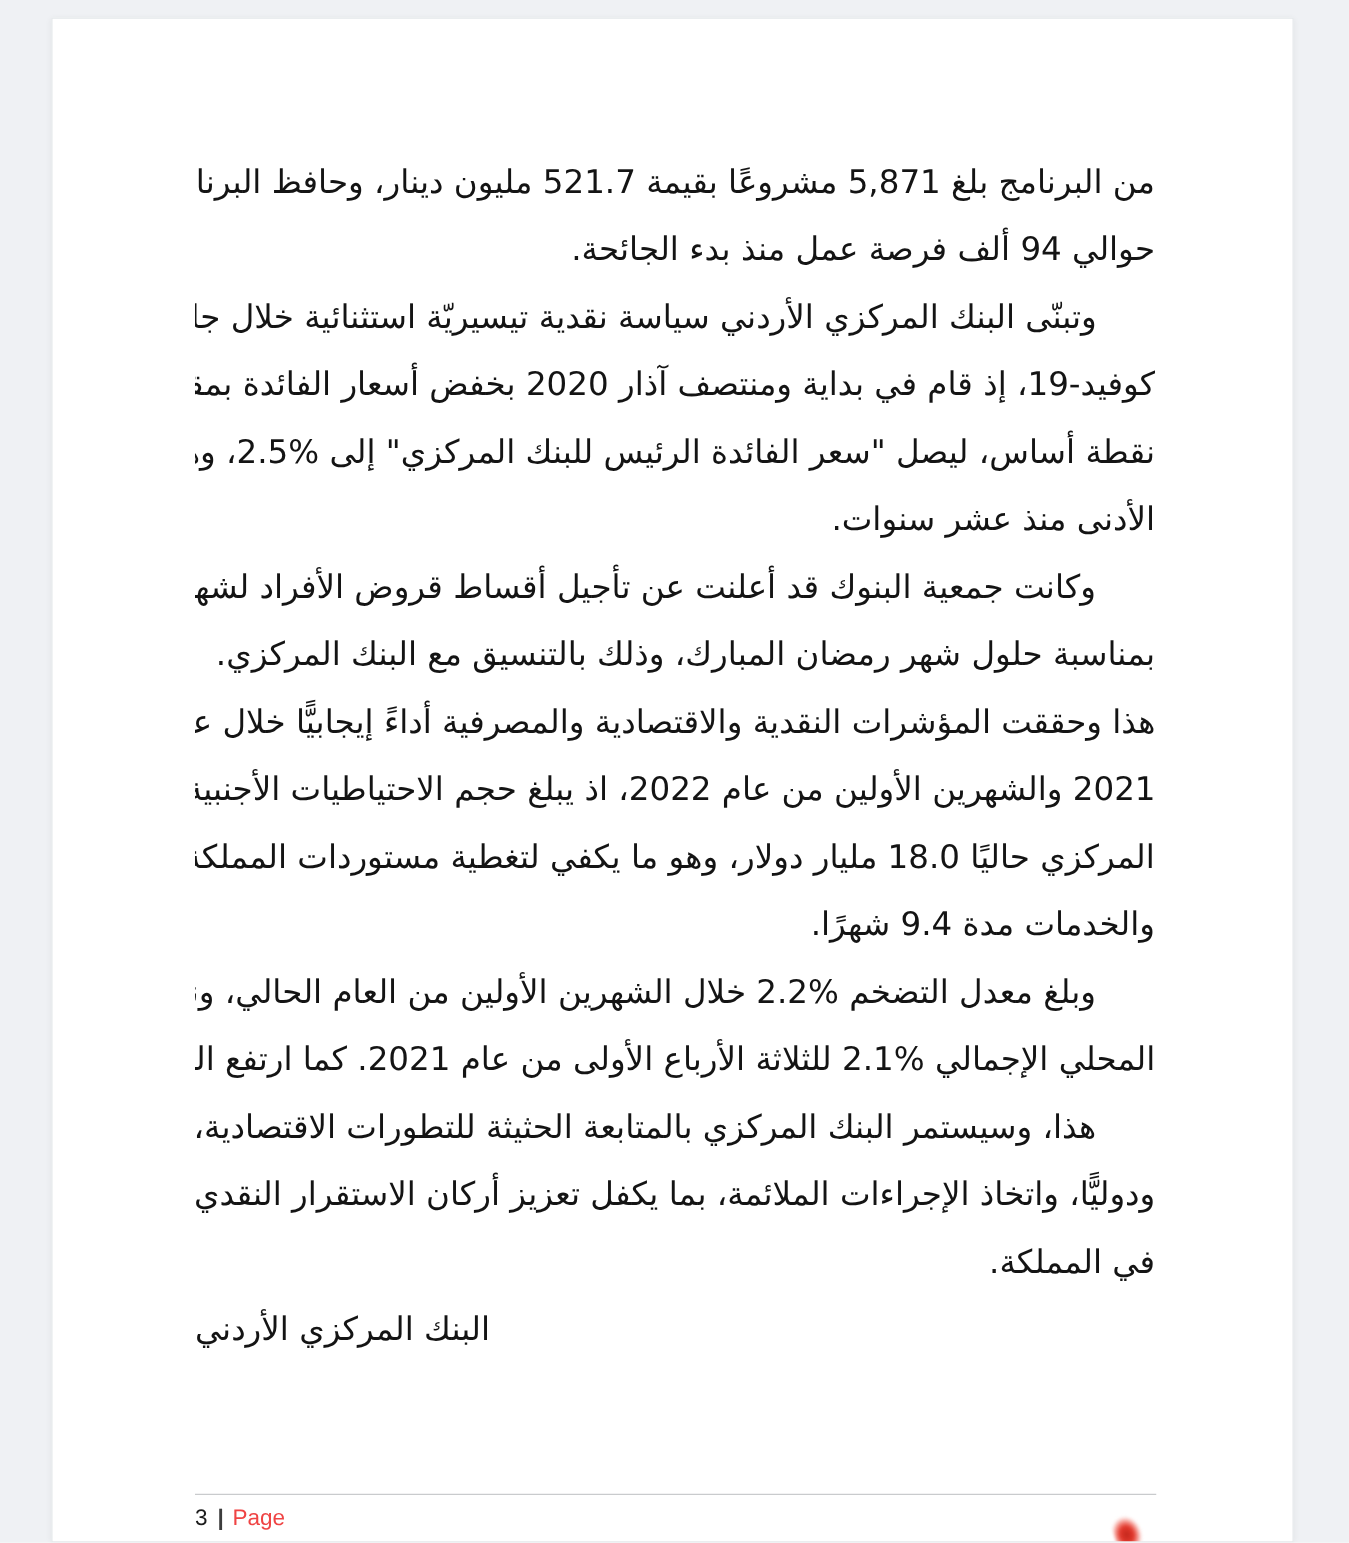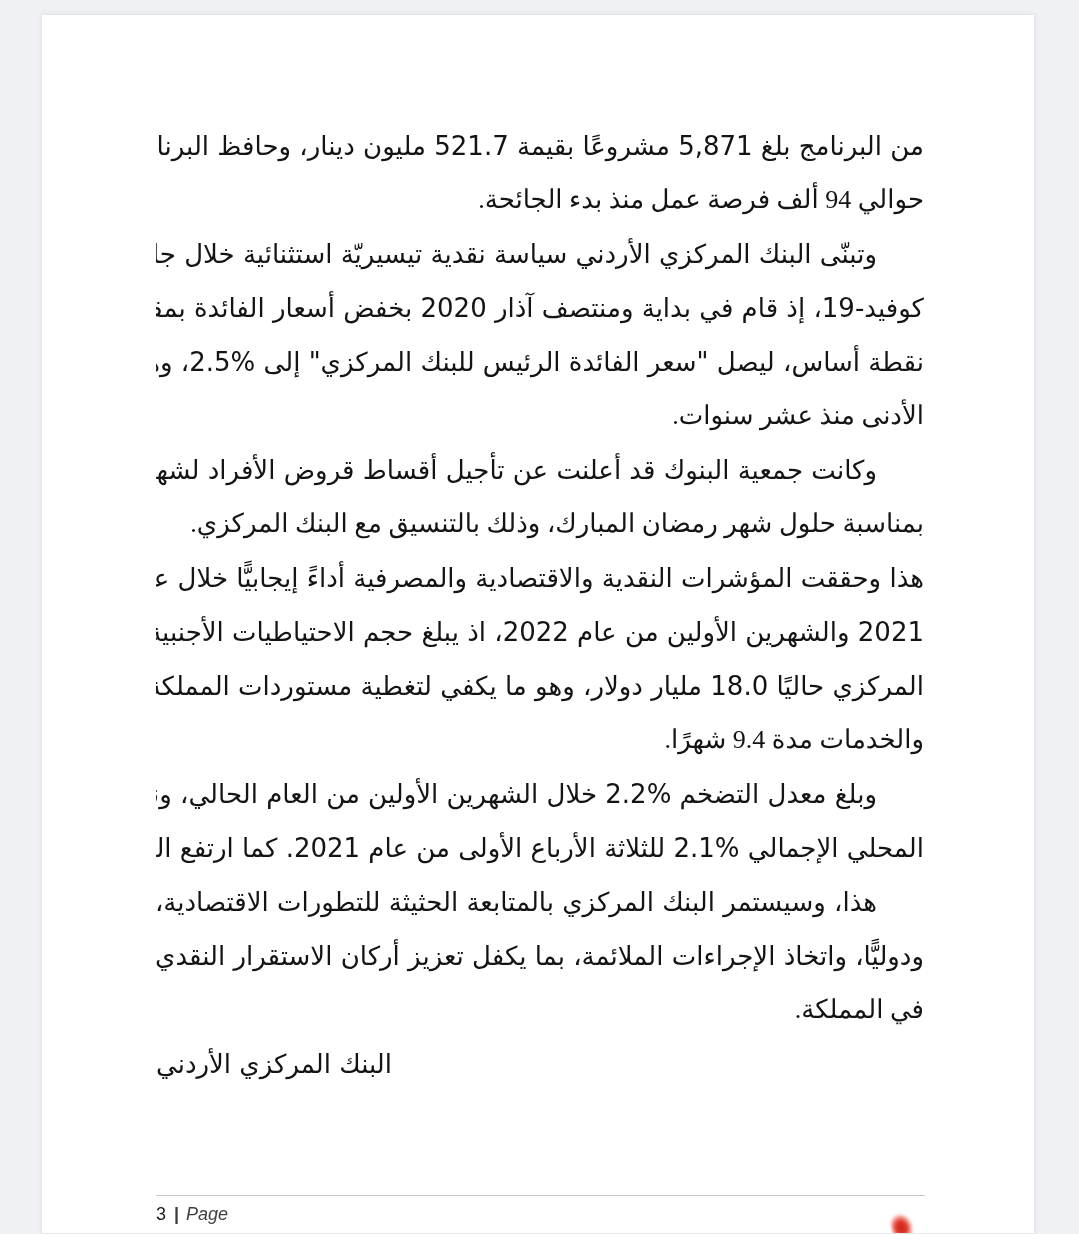--- a/index.html
+++ b/index.html
@@ -47,21 +47,20 @@
     text-align: justify;
     text-align-last: justify;
     direction: rtl;
   }
   .line.indent {
     padding-right: 47px;
   }
   .line.last {
     text-align: right;
     text-align-last: right;
-    font-family: Liberation Serif, serif;
   }
   .line.signature {
     text-align: center;
     text-align-last: left;
   }
   .footer-rule {
     position: absolute;
     left: 114px;
     right: 109px;
     top: 1180px;
@@ -77,22 +76,21 @@
     font-size: 18px;
     line-height: 22px;
     color: #1c1c1c;
   }
   .page-footer .sep {
     color: #3c3c3c;
     margin: 0 7px 0 8px;
     font-weight: bold;
   }
   .page-footer .label {
-    color: #404040;
-    font-style: italic;
+    color: #ef4444;
   }
   .stamp {
     position: absolute;
     left: 849px;
     top: 1196px;
     width: 22px;
     height: 30px;
     background:
       radial-gradient(ellipse 60% 55% at 45% 55%, #c2271c 0%, #e2382c 40%, rgba(238,92,80,0.65) 65%, rgba(246,150,140,0.35) 80%, rgba(255,255,255,0) 92%);
     filter: blur(1.2px);

